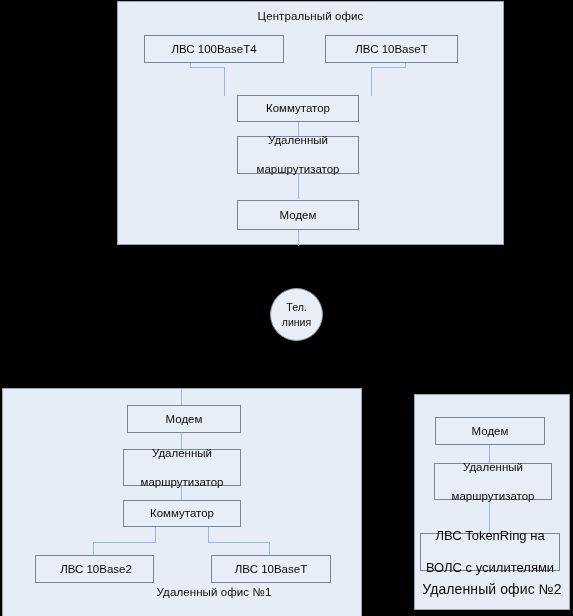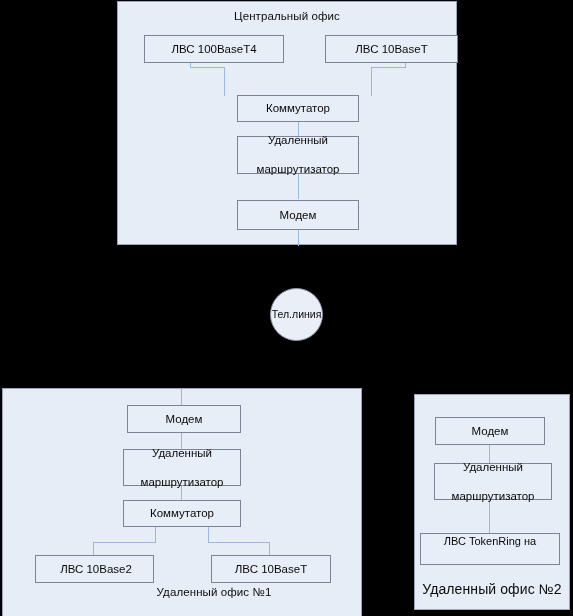--- a/index.html
+++ b/index.html
@@ -24,21 +24,21 @@
   
   .panel {
     position: absolute;
     background: #e7edf7;
     border: 1px solid #9aa6b8;
     box-sizing: border-box;
   }
   #panel-central {
     left: 117px;
     top: 1px;
-    width: 340px;
+    width: 387px;
     height: 244px;
   }
   #panel-office1 {
     left: 2px;
     top: 388px;
     width: 360px;
     height: 228px;
     border-bottom: none;
   }
   #panel-office2 {
@@ -93,21 +93,21 @@
     position: absolute;
     left: 270px;
     top: 288px;
     width: 53px;
     height: 53px;
     border-radius: 50%;
     background: #e9eef7;
     border: 1px solid #8d97a8;
     box-sizing: border-box;
     display: flex;
-    flex-direction: row;
+    flex-direction: column;
     align-items: center;
     justify-content: center;
     font-size: 10.5px;
     color: #0a0a0a;
     line-height: 1.35;
     z-index: 4;
   }
 </style>
 </head>
 <body>
@@ -211,20 +211,21 @@
       <span>Модем</span>
     </div>
 
     <div class="node" style="left:19px; top:68px; width:118px; height:37px;">
       <span>
         <span>Удаленный</span><br>
         <span>маршрутизатор</span>
       </span>
     </div>
 
-    <div class="node" style="left:5px; top:138px; width:140px; height:32px; font-size:11px;">
+    <div class="node" style="left:5px; top:138px; width:140px; height:38px; font-size:13px;">
       <span>
         <span>ЛВС TokenRing на</span><br>
+        <span>ВОЛС с усилителями</span>
       </span>
     </div>
   </div>
 
 </div>
 
 </body></html>

